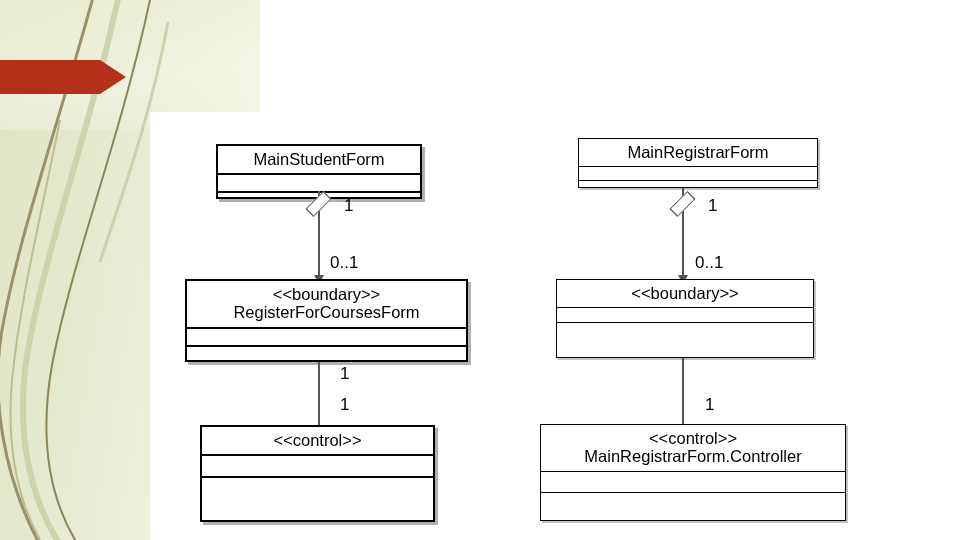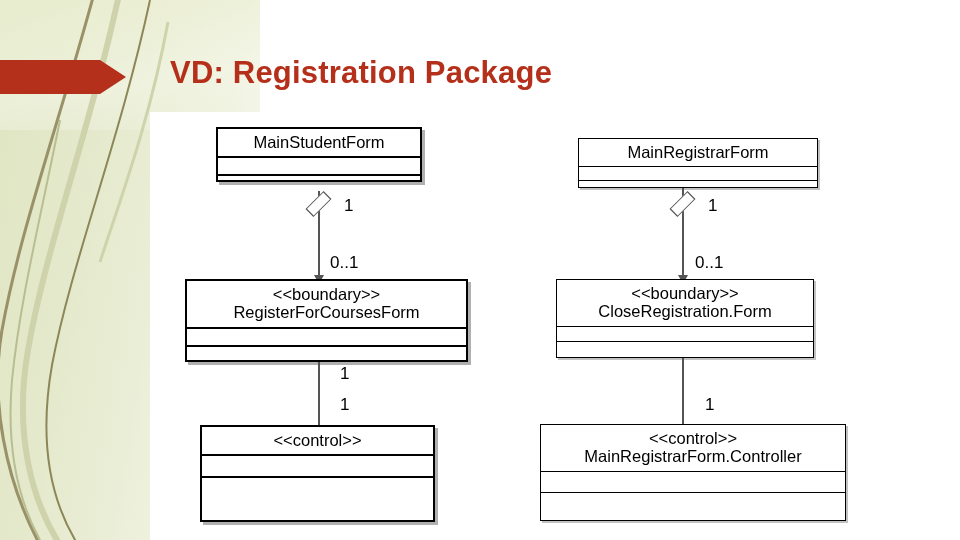--- a/index.html
+++ b/index.html
@@ -152,25 +152,24 @@
     <path d="M 60 120 C 40 220, 20 300, 12 380 C 6 450, 18 500, 40 540" fill="none" stroke="#b9bd92" stroke-width="2"></path>
     <path d="M 168 22 C 150 120, 120 200, 100 262" fill="none" stroke="#cfd3ab" stroke-width="3"></path>
   </svg>
 
   <div class="bg-white-right"></div>
 
   <svg class="red-arrow" viewBox="0 0 126 38" preserveAspectRatio="none">
     <polygon points="0,2 100,2 126,19 100,36 0,36" fill="#b5301a"></polygon>
   </svg>
 
-  <div class="title">VD: Registration Package</div>
 
   <div class="diagram">
 
-    <div class="uml-class" style="left:66px; top:15px; width:206px; height:55px;">
+    <div class="uml-class" style="left:66px; top:32px; width:206px; height:55px;">
       <div class="uml-name">MainStudentForm</div>
       <div class="uml-sep"></div>
       <div class="uml-compartment"></div>
       <div class="uml-sep"></div>
       <div class="uml-compartment"></div>
     </div>
 
     <div class="vline" style="left:168px; top:79px; height:92px;"></div>
     <div class="diamond" style="left:162px; top:82px;"></div>
     <div class="arrowhead" style="left:164px; top:163px;"></div>
@@ -212,21 +211,20 @@
 
     <div class="vline" style="left:532px; top:76px; height:95px; width:1.6px;"></div>
     <div class="diamond" style="left:526px; top:82px;"></div>
     <div class="arrowhead" style="left:528px; top:163px;"></div>
     <div class="mult" style="left:558px; top:84px;">1</div>
     <div class="mult bold" style="left:545px; top:141px;">0..1</div>
 
     <div class="uml-class thin" style="left:406px; top:167px; width:258px; height:79px;">
       <div class="uml-name">
         <span class="stereo">&lt;&lt;boundary&gt;&gt;</span>
-        <span>CloseRegistration.Form</span>
       </div>
       <div class="uml-sep"></div>
       <div class="uml-compartment" style="height:14px;"></div>
       <div class="uml-sep"></div>
       <div class="uml-compartment" style="height:14px;"></div>
     </div>
 
     <div class="vline" style="left:532px; top:246px; height:67px; width:1.6px;"></div>
     <div class="mult bold" style="left:555px; top:283px;">1</div>
 

